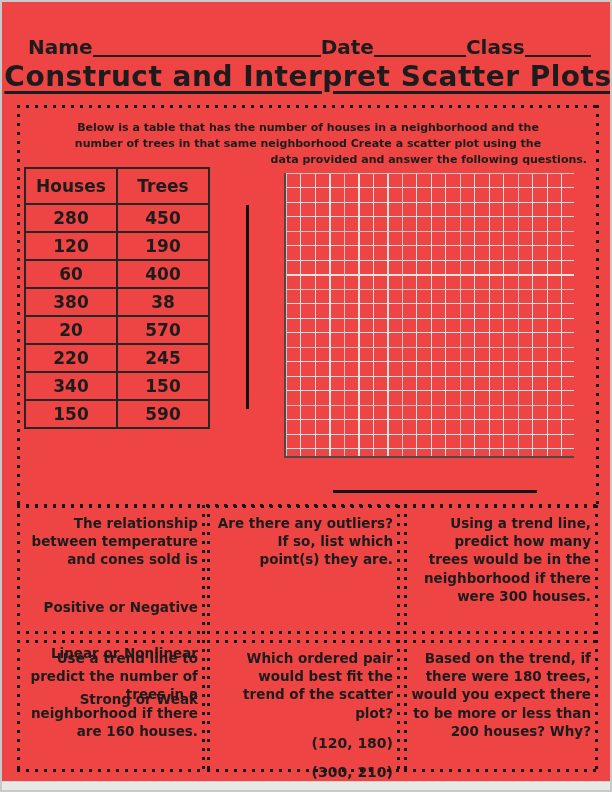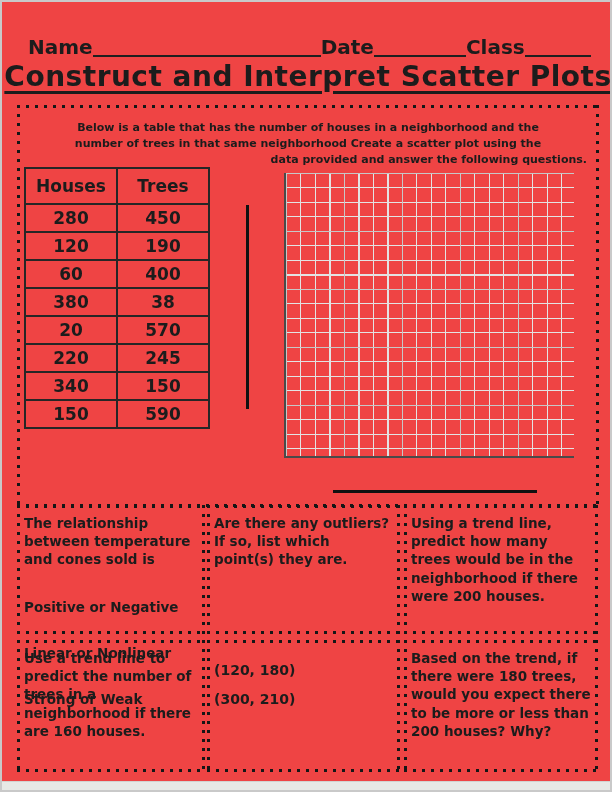--- a/index.html
+++ b/index.html
@@ -56,21 +56,21 @@
       repeating-linear-gradient(to right, #c7c7c7 0 1px, transparent 1px 58px),
       repeating-linear-gradient(to bottom, #c7c7c7 0 1px, transparent 1px 58px),
       repeating-linear-gradient(to right, #e3e3e3 0 1px, transparent 1px 14.5px),
       repeating-linear-gradient(to bottom, #e3e3e3 0 1px, transparent 1px 14.5px);
     box-sizing:border-box;
   }
   .ylabel-line{position:absolute;left:229px;top:100px;width:3px;height:204px;background:#111;}
   .xlabel-line{position:absolute;left:316px;top:385px;width:204px;height:3px;background:#111;}
   
   .qbox{position:absolute;font-weight:bold;}
-  .qbox .inner{position:absolute;left:7px;top:9px;right:7px;bottom:6px;text-align:left;}
+  .qbox .inner{position:absolute;left:7px;top:9px;right:7px;bottom:6px;text-align:right;}
   .q-r1{top:503px;height:129px;}
   .q-r2{top:638px;height:132px;}
   .qx1{left:15px;width:188px;}
   .qx2{left:205px;width:193px;}
   .qx3{left:402px;width:194px;}
   .qtext{font-size:13.5px;line-height:1.35;}
   .choice{font-size:13.5px;margin-top:30px;}
   .opt{font-size:14px;margin-top:13px;}
   
   .bottomstrip{position:absolute;left:0;bottom:0;width:612px;height:8px;background:#e7e9e5;border-top:1px solid #d2d4d0;}
@@ -155,32 +155,33 @@
   </div>
 
   <div class="qbox dotted q-r1 qx2">
     <div class="inner">
       <div class="qtext">Are there any outliers? If so, list which point(s) they are.</div>
     </div>
   </div>
 
   <div class="qbox dotted q-r1 qx3">
     <div class="inner">
-      <div class="qtext">Using a trend line, predict how many trees would be in the neighborhood if there were 200 houses.</div>
+      <div class="qtext">Using a trend line, predict how many trees would be in the neighborhood if there were 300 houses.</div>
     </div>
   </div>
 
   <div class="qbox dotted q-r2 qx1">
     <div class="inner">
       <div class="qtext">Use a trend line to predict the number of trees in a neighborhood if there are 160 houses.</div>
     </div>
   </div>
 
   <div class="qbox dotted q-r2 qx2">
     <div class="inner">
+      <div class="qtext">Which ordered pair would best fit the trend of the scatter plot?</div>
       <div class="opt">(120, 180)</div>
       <div class="opt">(300, 210)</div>
 
     </div>
   </div>
 
   <div class="qbox dotted q-r2 qx3">
     <div class="inner">
       <div class="qtext">Based on the trend, if there were 180 trees, would you expect there to be more or less than 200 houses? Why?</div>
     </div>

